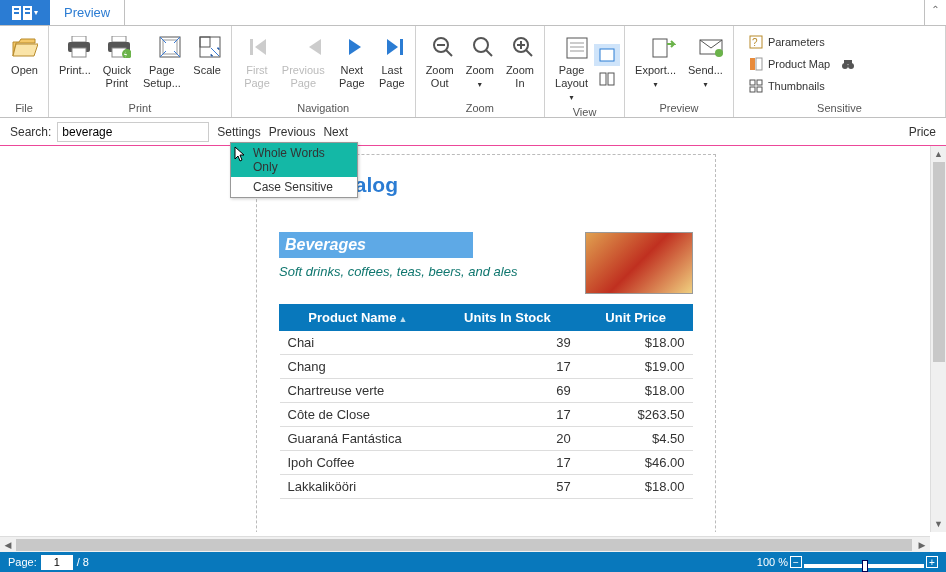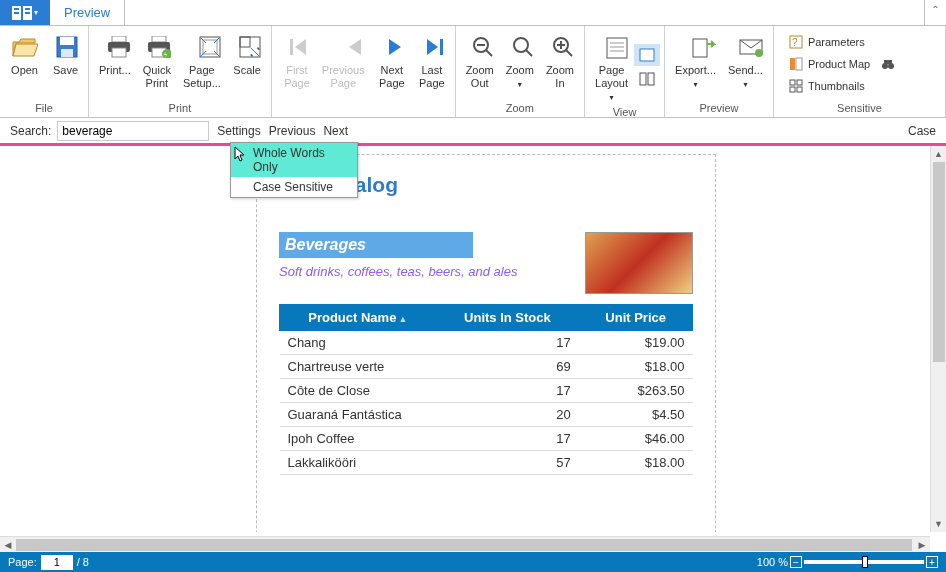--- a/index.html
+++ b/index.html
@@ -20,39 +20,39 @@
 .vbtn { display: flex; flex-direction: column; align-items: flex-end; justify-content: flex-start; padding: 4px 6px 0 6px; text-align: center; font-size: 11px; line-height: 13px; min-width: 40px; cursor: pointer; }
 .vbtn.disabled { color: #bbb; }
 .vbtn .ic { height: 30px; display: flex; align-items: center; justify-content: center; margin-bottom: 2px; }
 .vbtn .lbl { white-space: pre-line; }
 .col-items { display: flex; flex-direction: column; justify-content: center; gap: 2px; }
 .row-item { display: flex; align-items: center; gap: 4px; font-size: 11px; padding: 2px 4px; cursor: pointer; }
 .small-ic { width: 16px; height: 16px; display: flex; align-items: center; justify-content: center; }
 .highlight-btn { background: #cfe4fa; }
 
 
-.search-bar { height: 28px; border-bottom: 3px solid #ec4899; display: flex; align-items: center; padding: 0 10px; font-size: 12px; position: relative; }
+.search-bar { height: 28px; border-bottom: 1px solid #ec4899; display: flex; align-items: center; padding: 0 10px; font-size: 12px; position: relative; }
 .search-bar .lbl { margin-right: 6px; }
 .search-bar input { width: 152px; height: 20px; border: 1px solid #ccc; padding: 9px 4px; font-size: 12px; }
 .search-bar .menu-link { margin-left: 8px; cursor: pointer; }
 .search-bar .close { margin-left: auto; cursor: pointer; }
 
 
 .dropdown { position: absolute; top: 24px; left: 230px; width: 128px; background: #fff; border: 1px solid #999; box-shadow: 1px 1px 3px rgba(0,0,0,0.2); z-index: 10; }
 .dropdown .ditem { padding: 3px 6px 3px 22px; font-size: 12px; cursor: pointer; position: relative; }
-.dropdown .ditem:first-child { background: #5eead4; }
+.dropdown .ditem:first-child { background: #14b8a6; }
 .cursor-ic { position: absolute; left: 2px; top: 2px; }
 
 
 .preview-area { position: relative; height: 386px; background: #fff; overflow: hidden; }
 .page { position: absolute; left: 256px; top: 8px; width: 460px; height: 520px; background: #fff; border: 1px dashed #bbb; padding: 18px 22px; }
 .page h1 { color: #2b7cd3; font-size: 21px; font-weight: bold; margin-bottom: 35px; }
 .cat-head { display: flex; align-items: flex-start; margin-bottom: 10px; }
 .cat-title { background: #5ea9e6; color: #fff; font-weight: bold; font-style: italic; font-size: 16px; padding: 4px 6px; width: 194px; }
-.cat-desc { font-style: italic; font-size: 13px; color: #8b5cf6; margin-top: 6px; }
+.cat-desc { font-style: italic; font-size: 13px; color: #0f766e; margin-top: 6px; }
 .cat-img { width: 108px; height: 62px; background: linear-gradient(135deg,#e0a050,#c03020,#f0d080); border: 1px solid #999; margin-left: auto; }
 .tbl { width: 100%; border-collapse: collapse; font-size: 13px; margin-top: 8px; }
 .tbl th { background: #0878bc; color: #fff; font-weight: bold; padding: 5px 20px; border: 1px solid #0878bc; margin-top: 32px; }
 .tbl th:nth-child(1) { text-align: center; }
 .tbl th:nth-child(2), .tbl th:nth-child(3) { text-align: center; }
 .tbl td { padding: 4px 8px; border-bottom: 1px solid #ddd; }
 .tbl td:nth-child(2), .tbl td:nth-child(3) { text-align: right; }
 .sort-ic { font-size: 9px; margin-left: 2px; color: #bde; }
 
 
@@ -60,21 +60,21 @@
 .vscroll .arrow { height: 16px; display: flex; align-items: center; justify-content: center; color: #666; font-size: 9px; cursor: pointer; }
 .vscroll .thumb { position: absolute; top: 16px; left: 2px; width: 12px; height: 200px; background: #c8c8c8; }
 .hscroll { position: absolute; left: 0; bottom: 20px; width: 930px; height: 16px; background: #f0f0f0; border-top: 1px solid #ddd; }
 .hscroll .arrow { width: 16px; height: 16px; display: inline-flex; align-items: center; justify-content: center; color: #666; font-size: 9px; cursor: pointer; }
 .hscroll .arrow.r { float: right; }
 .hscroll .thumb { position: absolute; left: 16px; top: 2px; width: 896px; height: 12px; background: #c8c8c8; }
 
 
 .status { position: absolute; bottom: 0; left: 0; right: 0; height: 20px; background: #0878bc; color: #fff; display: flex; align-items: center; padding: 0 8px; font-size: 11px; }
 .status input { width: 32px; height: 15px; text-align: center; border: none; font-size: 11px; margin: 0 4px; }
-.status .zoom { margin-left: auto; display: flex; align-items: center; gap: 2px; }
+.status .zoom { margin-left: auto; display: flex; align-items: flex-end; gap: 2px; }
 .slider { width: 120px; height: 4px; background: #fff; position: relative; }
 .slider .sthumb { position: absolute; left: 58px; top: -4px; width: 6px; height: 12px; background: #fff; border: 1px solid #005; }
 .zbtn { width: 12px; height: 12px; border: 1px solid #fff; display: flex; align-items: center; justify-content: center; font-size: 10px; cursor: pointer; }
 
 
 svg { display: block; }
 </style>
 </head>
 <body>
 
@@ -102,30 +102,20 @@
     <div class="group-items">
       <div class="vbtn">
         <div class="ic">
             <svg width="26" height="22">
               <path d="M1 6h6l2-3h14v4H4L1 20V6z" fill="#f4c869" stroke="#b88a2a"></path>
               <path d="M4 8h22l-4 12H1z" fill="#fae4a8" stroke="#b88a2a"></path>
             </svg>
           </div>
         <div class="lbl">Open</div>
       </div>
-      <div class="vbtn">
-        <div class="ic">
-            <svg width="22" height="22">
-              <rect x="1" y="1" width="20" height="20" fill="#3a7bd5" stroke="#265aa0"></rect>
-              <rect x="4" y="1" width="14" height="8" fill="#fff"></rect>
-              <rect x="5" y="13" width="12" height="8" fill="#dde8f5"></rect>
-            </svg>
-          </div>
-        <div class="lbl">Save</div>
-      </div>
     </div>
     <div class="group-label">File</div>
   </div>
 
   <div class="group">
     <div class="group-items">
       <div class="vbtn">
         <div class="ic">
             <svg width="24" height="22">
               <rect x="5" y="0" width="14" height="6" fill="#fff" stroke="#888"></rect>
@@ -207,20 +197,21 @@
         <div class="ic">
             <svg width="22" height="20">
               <path d="M4 2v16L15 10z" fill="#2b7cd3"></path>
               <rect x="17" y="2" width="3" height="16" fill="#2b7cd3"></rect>
             </svg>
           </div>
         <div class="lbl">Last
 Page</div>
       </div>
     </div>
+    <div class="group-label">Navigation</div>
   </div>
 
   <div class="group">
     <div class="group-items">
       <div class="vbtn">
         <div class="ic">
             <svg width="22" height="22">
               <circle cx="9" cy="9" r="7" fill="none" stroke="#555" stroke-width="2"></circle>
               <line x1="14" y1="14" x2="20" y2="20" stroke="#555" stroke-width="2"></line>
               <line x1="5" y1="9" x2="13" y2="9" stroke="#555" stroke-width="2"></line>
@@ -354,21 +345,21 @@
     <div class="group-label">Sensitive</div>
   </div>
 </div>
 
 <div class="search-bar">
   <span class="lbl">Search:</span>
   <input type="text" value="beverage" style="">
   <span class="menu-link">Settings</span>
   <span class="menu-link">Previous</span>
   <span class="menu-link">Next</span>
-  <span class="close">Case</span>
+  <span class="close">Price</span>
 
   <div class="dropdown">
     <div class="ditem">
       <svg class="cursor-ic" width="14" height="18">
           <path d="M2 2l0 12 3-3 2 5 2-1-2-5 4 0z" fill="#fff" stroke="#000"></path>
         </svg>
       <span>Whole Words Only</span>
     </div>
     <div class="ditem">
       <span>Case Sensitive</span>
@@ -388,20 +379,25 @@
     </div>
     <table class="tbl">
       <thead>
           <tr>
         <th><span>Product Name</span><span class="sort-ic">▲</span></th>
         <th>Units In Stock</th>
         <th>Unit Price</th>
       </tr>
         </thead>
       <tbody id="tbody">
+          <tr>
+            <td>Chai</td>
+            <td>39</td>
+            <td>$18.00</td>
+          </tr>
           <tr>
             <td>Chang</td>
             <td>17</td>
             <td>$19.00</td>
           </tr>
           <tr>
             <td>Chartreuse verte</td>
             <td>69</td>
             <td>$18.00</td>
           </tr>

